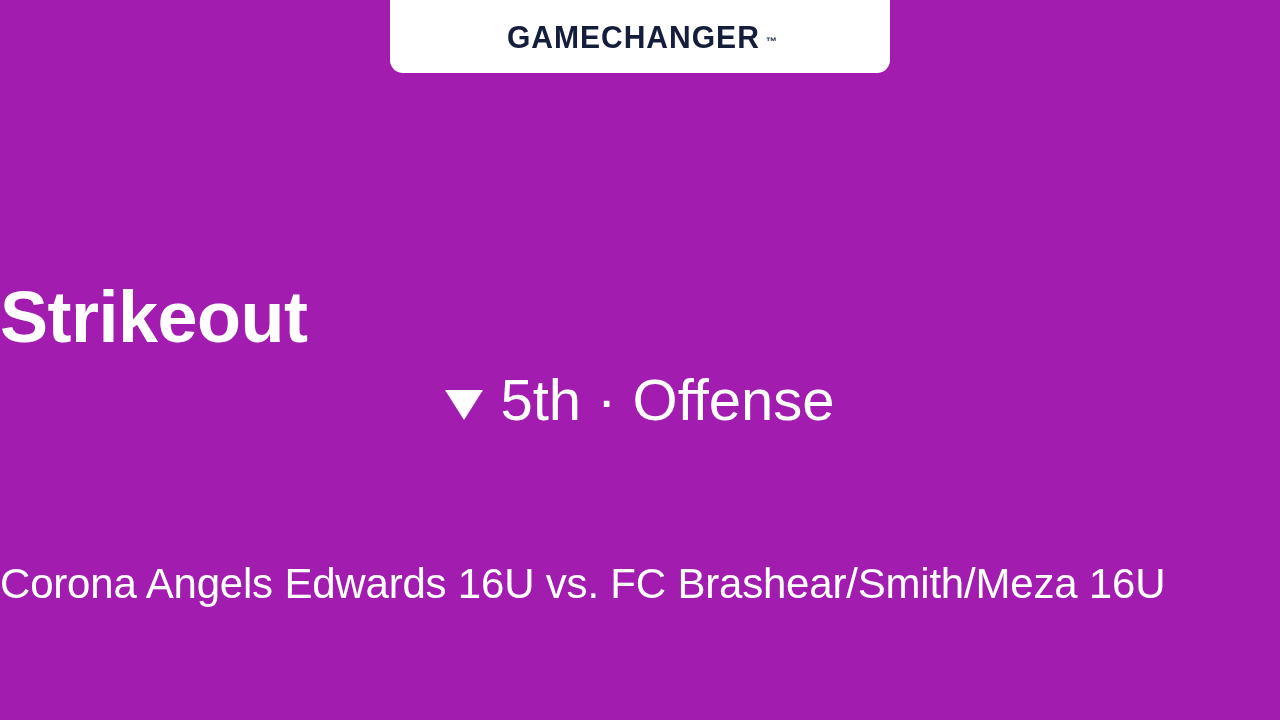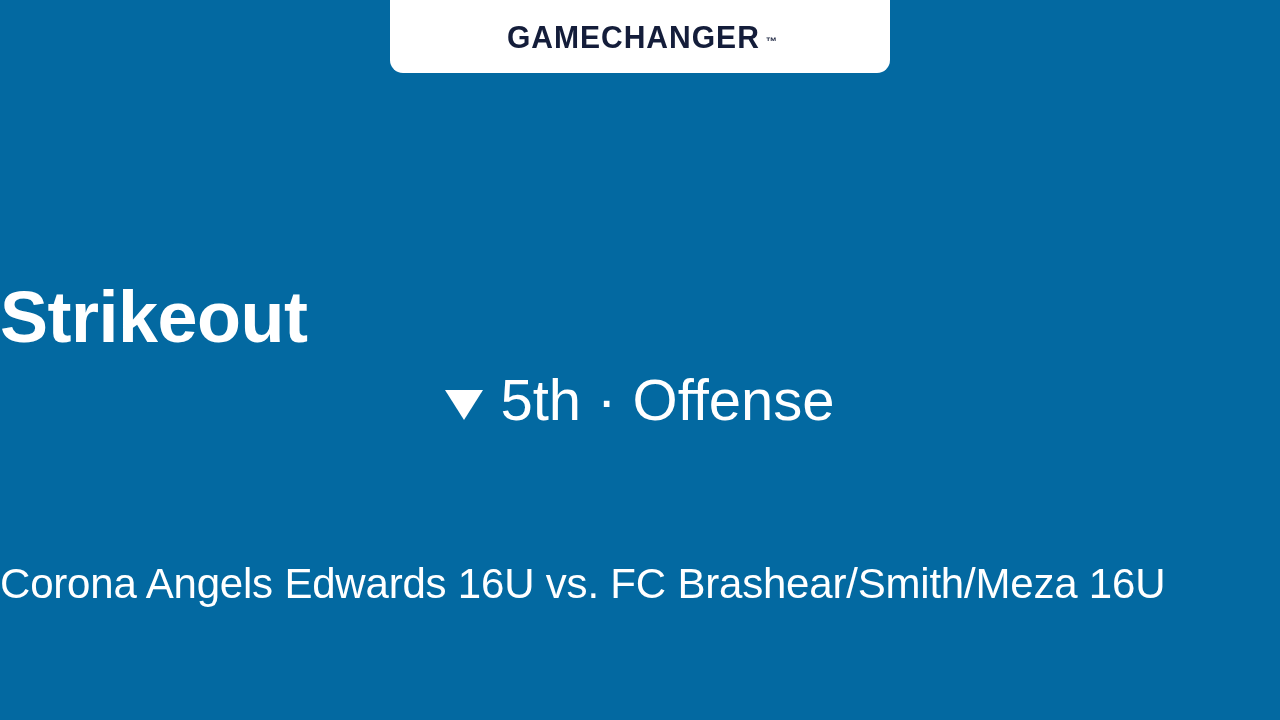--- a/index.html
+++ b/index.html
@@ -13,21 +13,21 @@
     height: 720px;
     overflow: hidden;
     font-family: "Liberation Sans", sans-serif;
     -webkit-font-smoothing: antialiased;
   }
 
   .screen {
     position: relative;
     width: 1280px;
     height: 720px;
-    background: #0369a1;
+    background: #a21caf;
   }
 
   
   .logo-card {
     position: absolute;
     left: 390px;
     top: 0px;
     width: 500px;
     height: 73px;
     background: #ffffff;

